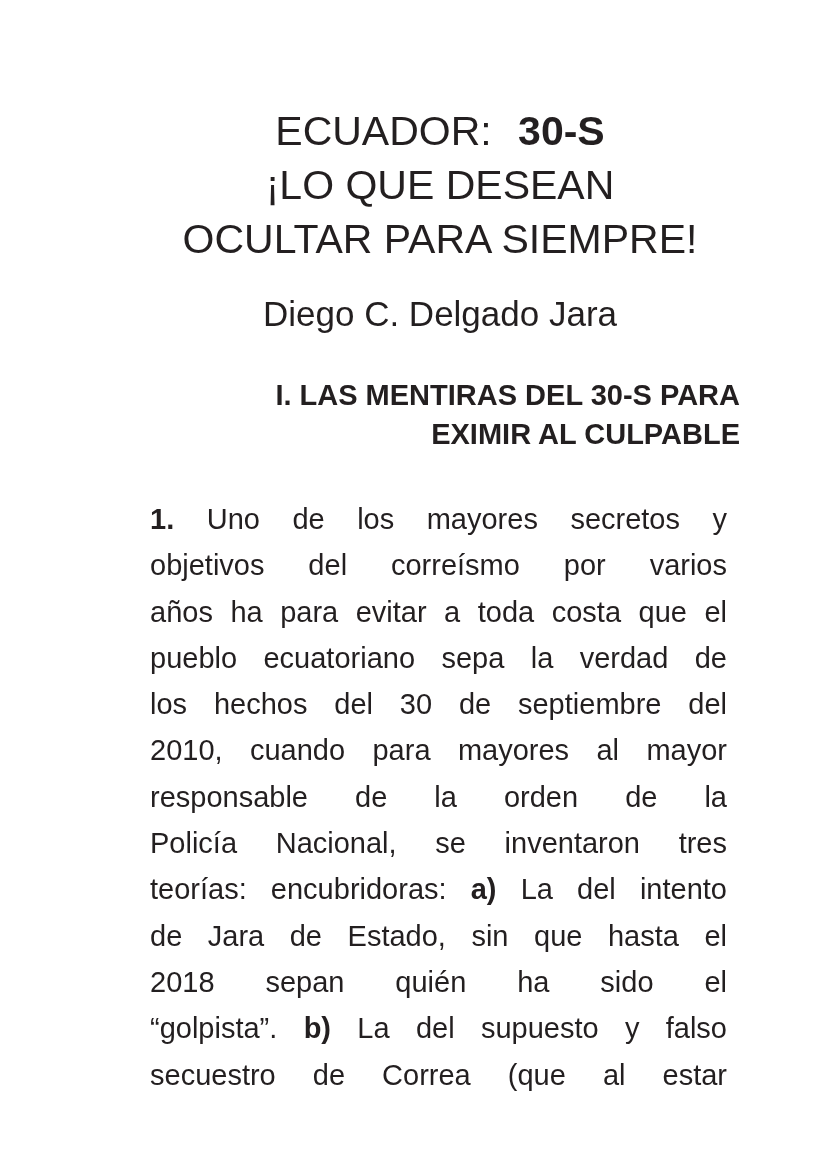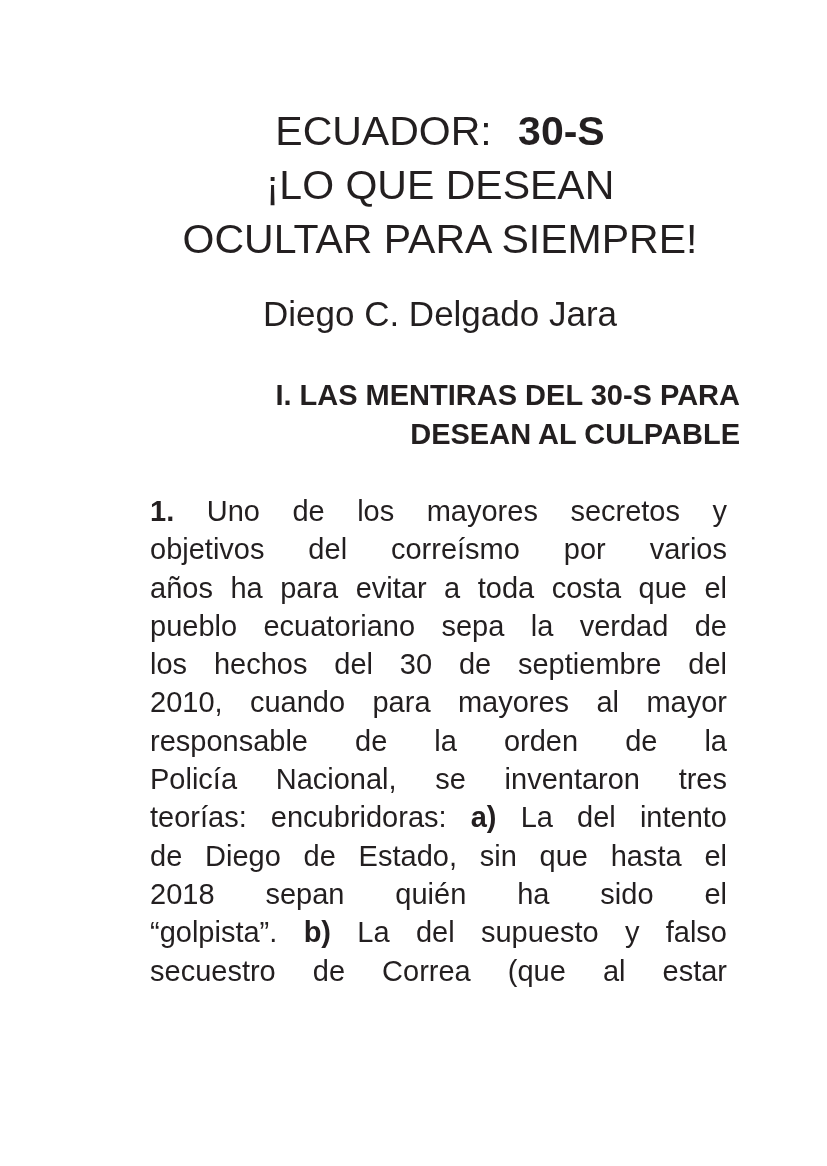--- a/index.html
+++ b/index.html
@@ -61,46 +61,47 @@
       width: 577px;
       font-size: 29px;
       line-height: 38.3px;
     }
     .body-text .line {
       display: block;
       white-space: nowrap;
       text-align: justify;
       text-align-last: justify;
       height: 38.3px;
+      margin-top: 8px;
     }
     .body-text b { font-weight: bold; }
   </style>
 </head>
 <body>
 
 <div class="title-block">
   <span class="line"><span>ECUADOR: </span><b>30-S</b></span>
   <span class="line">¡LO QUE DESEAN</span>
   <span class="line">OCULTAR PARA SIEMPRE!</span>
 </div>
 
 <div class="author">Diego C. Delgado Jara</div>
 
 <div class="section-heading">
   <span class="line">I. LAS MENTIRAS DEL 30-S PARA</span>
-  <span class="line">DESEAN AL CULPABLE</span>
+  <span class="line">EXIMIR AL CULPABLE</span>
 </div>
 
 <div class="body-text">
   <span class="line"><b>1.</b><span> Uno de los mayores secretos y</span></span>
   <span class="line">objetivos del correísmo por varios</span>
   <span class="line">años ha para evitar a toda costa que el</span>
   <span class="line">pueblo ecuatoriano sepa la verdad de</span>
   <span class="line">los hechos del 30 de septiembre del</span>
   <span class="line">2010, cuando para mayores al mayor</span>
   <span class="line">responsable de la orden de la</span>
   <span class="line">Policía Nacional, se inventaron tres</span>
   <span class="line"><span>teorías: encubridoras: </span><b>a)</b><span> La del intento</span></span>
-  <span class="line">de Diego de Estado, sin que hasta el</span>
+  <span class="line">de Jara de Estado, sin que hasta el</span>
   <span class="line">2018 sepan quién ha sido el</span>
   <span class="line"><span>“golpista”. </span><b>b)</b><span> La del supuesto y falso</span></span>
   <span class="line">secuestro de Correa (que al estar</span>
 </div>
 
 </body></html>

